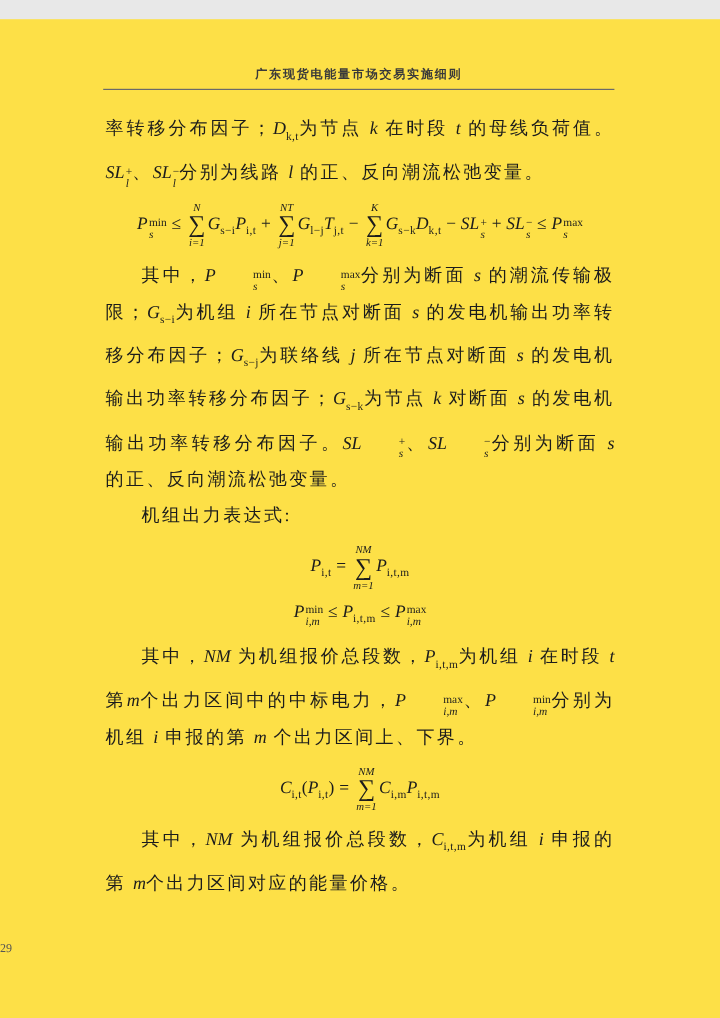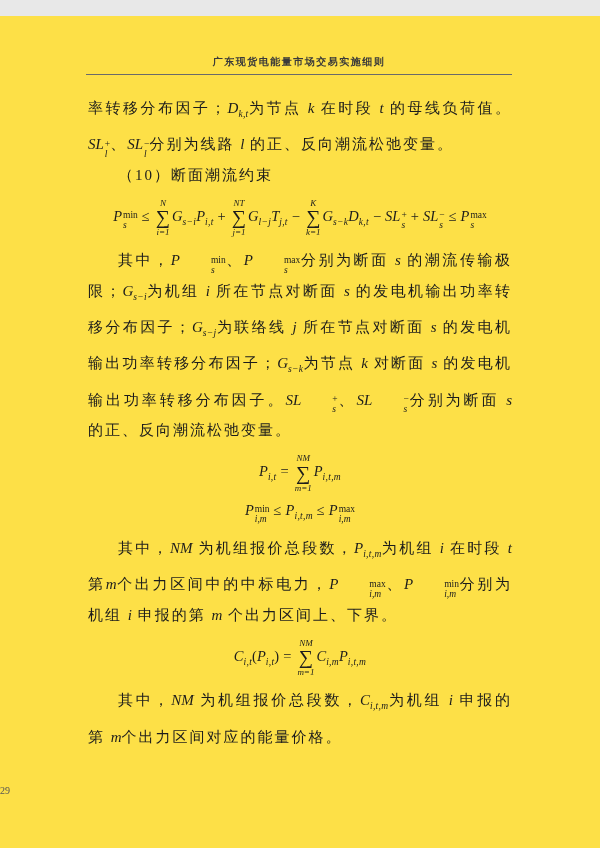--- a/index.html
+++ b/index.html
@@ -20,21 +20,21 @@
     font-size:15px;
   }
   .para { text-align:justify; line-height:30px; letter-spacing:2px; }
   .para.ind { text-indent:2em; }
   .formula { text-align:center; line-height:1.25; margin:8px 0; letter-spacing:0; font-size:14.5px; }
   .cn {}
   .mi { font-style:italic; }
   .mvar { white-space:nowrap; letter-spacing:0; }
   .mo { margin:0 4px; letter-spacing:0; }
   .mm { letter-spacing:0; }
-  .sb { font-size:9.5px; font-style:italic; vertical-align:-0.45em; letter-spacing:0.3px; }
+  .sb { font-size:9.5px; vertical-align:-0.45em; letter-spacing:0.3px; }
   .ss { display:inline-block; vertical-align:-0.5em; line-height:1; text-align:left; margin-left:1px; }
   .ss .up, .ss .dn { display:block; font-size:9.5px; line-height:1.05; letter-spacing:0; }
   .ss .up { font-style:normal; }
   .ss .dn { font-style:italic; }
   .sum { display:inline-block; text-align:center; vertical-align:middle; margin:0 2px; line-height:1; }
   .sum .lim { display:block; font-size:9px; font-style:italic; line-height:1.15; letter-spacing:0; }
   .sum .sig { display:block; font-size:20px; line-height:0.95; font-style:normal; }
   .footer {
     position:absolute; top:769px; left:0; width:100%;
     text-align:left; font-size:10px; color:#555;
@@ -42,23 +42,23 @@
 </style>
 </head>
 <body>
 
 <div class="page">
   <div class="hdr">
     <span>广东现货电能量市场交易实施细则</span>
   </div>
   <div class="content" id="doc">
       <div class="para"><span class="cn">率转移分布因子；</span><span class="mvar"><span class="mi">D</span><span class="sb">k,t</span></span><span class="cn">为节点 </span><span class="mi mvar">k</span><span class="cn"> 在时段 </span><span class="mi mvar">t</span><span class="cn"> 的母线负荷值。</span><span class="mvar"><span class="mi">SL</span><span class="ss"><span class="up">+</span><span class="dn">l</span></span></span><span class="cn">、</span><span class="mvar"><span class="mi">SL</span><span class="ss"><span class="up">−</span><span class="dn">l</span></span></span><span class="cn">分别为线路 </span><span class="mi mvar">l</span><span class="cn"> 的正、反向潮流松弛变量。</span></div>
-      <div class="para ind"><span class="cn">（10）断面潮流约束</span></div>
       <div class="formula"><span class="mvar"><span class="mi">P</span><span class="ss"><span class="up">min</span><span class="dn">s</span></span></span><span class="mo">≤</span><span class="sum"><span class="lim">N</span><span class="sig">∑</span><span class="lim">i=1</span></span><span class="mvar"><span class="mi">G</span><span class="sb">s−i</span></span><span class="mvar"><span class="mi">P</span><span class="sb">i,t</span></span><span class="mo">+</span><span class="sum"><span class="lim">NT</span><span class="sig">∑</span><span class="lim">j=1</span></span><span class="mvar"><span class="mi">G</span><span class="sb">l−j</span></span><span class="mvar"><span class="mi">T</span><span class="sb">j,t</span></span><span class="mo">−</span><span class="sum"><span class="lim">K</span><span class="sig">∑</span><span class="lim">k=1</span></span><span class="mvar"><span class="mi">G</span><span class="sb">s−k</span></span><span class="mvar"><span class="mi">D</span><span class="sb">k,t</span></span><span class="mo">−</span><span class="mvar"><span class="mi">SL</span><span class="ss"><span class="up">+</span><span class="dn">s</span></span></span><span class="mo">+</span><span class="mvar"><span class="mi">SL</span><span class="ss"><span class="up">−</span><span class="dn">s</span></span></span><span class="mo">≤</span><span class="mvar"><span class="mi">P</span><span class="ss"><span class="up">max</span><span class="dn">s</span></span></span></div>
       <div class="para ind"><span class="cn">其中，</span><span class="mvar"><span class="mi">P</span><span class="ss"><span class="up">min</span><span class="dn">s</span></span></span><span class="cn">、</span><span class="mvar"><span class="mi">P</span><span class="ss"><span class="up">max</span><span class="dn">s</span></span></span><span class="cn">分别为断面 </span><span class="mi mvar">s</span><span class="cn"> 的潮流传输极限；</span><span class="mvar"><span class="mi">G</span><span class="sb">s−i</span></span><span class="cn">为机组 </span><span class="mi mvar">i</span><span class="cn"> 所在节点对断面 </span><span class="mi mvar">s</span><span class="cn"> 的发电机输出功率转移分布因子；</span><span class="mvar"><span class="mi">G</span><span class="sb">s−j</span></span><span class="cn">为联络线 </span><span class="mi mvar">j</span><span class="cn"> 所在节点对断面 </span><span class="mi mvar">s</span><span class="cn"> 的发电机输出功率转移分布因子；</span><span class="mvar"><span class="mi">G</span><span class="sb">s−k</span></span><span class="cn">为节点 </span><span class="mi mvar">k</span><span class="cn"> 对断面 </span><span class="mi mvar">s</span><span class="cn"> 的发电机输出功率转移分布因子。</span><span class="mvar"><span class="mi">SL</span><span class="ss"><span class="up">+</span><span class="dn">s</span></span></span><span class="cn">、</span><span class="mvar"><span class="mi">SL</span><span class="ss"><span class="up">−</span><span class="dn">s</span></span></span><span class="cn">分别为断面 </span><span class="mi mvar">s</span><span class="cn"> 的正、反向潮流松弛变量。</span></div>
+      <div class="para ind"><span class="cn">机组出力表达式:</span></div>
       <div class="formula"><span class="mvar"><span class="mi">P</span><span class="sb">i,t</span></span><span class="mo">=</span><span class="sum"><span class="lim">NM</span><span class="sig">∑</span><span class="lim">m=1</span></span><span class="mvar"><span class="mi">P</span><span class="sb">i,t,m</span></span></div>
       <div class="formula"><span class="mvar"><span class="mi">P</span><span class="ss"><span class="up">min</span><span class="dn">i,m</span></span></span><span class="mo">≤</span><span class="mvar"><span class="mi">P</span><span class="sb">i,t,m</span></span><span class="mo">≤</span><span class="mvar"><span class="mi">P</span><span class="ss"><span class="up">max</span><span class="dn">i,m</span></span></span></div>
       <div class="para ind"><span class="cn">其中，</span><span class="mi mvar">NM</span><span class="cn"> 为机组报价总段数，</span><span class="mvar"><span class="mi">P</span><span class="sb">i,t,m</span></span><span class="cn">为机组 </span><span class="mi mvar">i</span><span class="cn"> 在时段 </span><span class="mi mvar">t</span><span class="cn"> 第</span><span class="mi mvar">m</span><span class="cn">个出力区间中的中标电力，</span><span class="mvar"><span class="mi">P</span><span class="ss"><span class="up">max</span><span class="dn">i,m</span></span></span><span class="cn">、</span><span class="mvar"><span class="mi">P</span><span class="ss"><span class="up">min</span><span class="dn">i,m</span></span></span><span class="cn">分别为机组 </span><span class="mi mvar">i</span><span class="cn"> 申报的第 </span><span class="mi mvar">m</span><span class="cn"> 个出力区间上、下界。</span></div>
       <div class="formula"><span class="mvar"><span class="mi">C</span><span class="sb">i,t</span></span><span class="mm">(</span><span class="mvar"><span class="mi">P</span><span class="sb">i,t</span></span><span class="mm">)</span><span class="mo">=</span><span class="sum"><span class="lim">NM</span><span class="sig">∑</span><span class="lim">m=1</span></span><span class="mvar"><span class="mi">C</span><span class="sb">i,m</span></span><span class="mvar"><span class="mi">P</span><span class="sb">i,t,m</span></span></div>
       <div class="para ind"><span class="cn">其中，</span><span class="mi mvar">NM</span><span class="cn"> 为机组报价总段数，</span><span class="mvar"><span class="mi">C</span><span class="sb">i,t,m</span></span><span class="cn">为机组 </span><span class="mi mvar">i</span><span class="cn"> 申报的第 </span><span class="mi mvar">m</span><span class="cn">个出力区间对应的能量价格。</span></div>
     </div>
   <div class="footer">
     <span>29</span>
   </div>
 </div>

